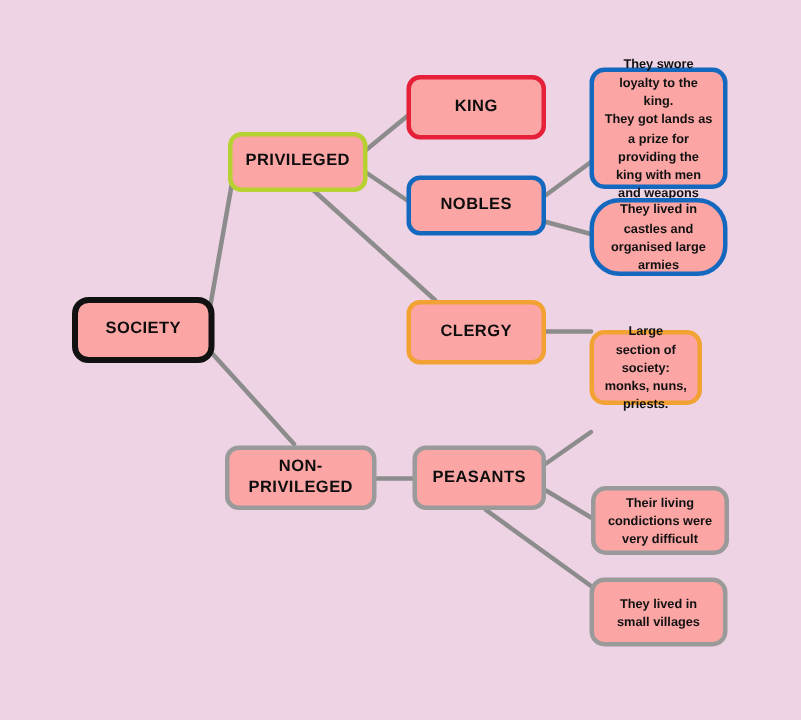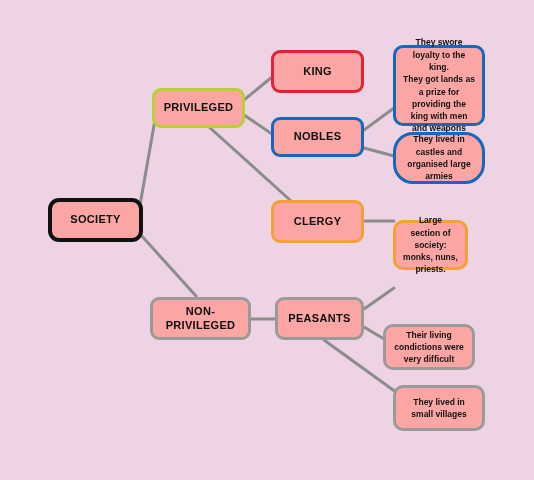--- a/index.html
+++ b/index.html
@@ -143,21 +143,21 @@
 
   <div class="node detail" style="left:393px; top:132px; width:92px; height:52px; border-color:#1469bf;border-radius:20px;">
     <span class="label">They lived in castles and organised large armies</span>
   </div>
 
   <div class="node detail" style="left:393px; top:196px; width:75px; height:50px; border-color:#f2a233;margin-top:24px;">
     <span class="label">Large section of society: monks, nuns, priests.</span>
   </div>
 
 
-  <div class="node detail" style="left:383px; top:324px; width:92px; height:46px; border-color:#9a9a9a;">
+  <div class="node detail" style="left:394px; top:324px; width:92px; height:46px; border-color:#9a9a9a;">
     <span class="label">Their living condictions were very difficult</span>
   </div>
 
   <div class="node detail" style="left:393px; top:385px; width:92px; height:46px; border-color:#9a9a9a;">
     <span class="label">They lived in small villages</span>
   </div>
 
 </div>
 
 </body></html>

